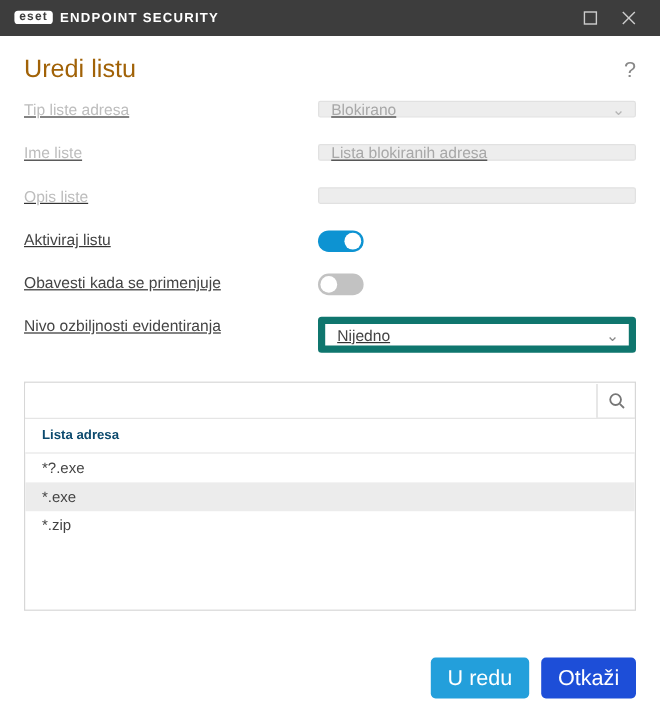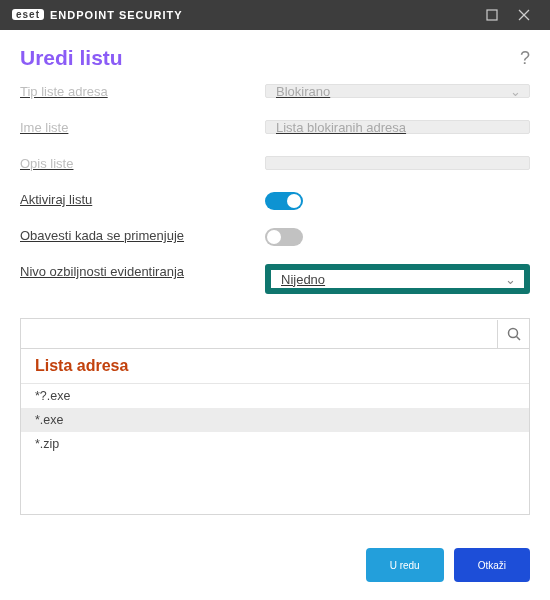--- a/index.html
+++ b/index.html
@@ -5,51 +5,51 @@
   * { box-sizing: border-box; margin: 0; padding: 0; }
   body { font-family: "Segoe UI", Arial, sans-serif; font-size: 13px; color: #333; background: #fff; width: 550px; height: 600px; overflow: hidden; }
   .titlebar { background: #3d3d3d; color: #fff; height: 30px; display: flex; align-items: center; padding: 0 10px 0 12px; }
   .brand { display: flex; align-items: flex-start; gap: 6px; font-size: 11px; letter-spacing: 1px; font-weight: 600; }
   .brand-badge { background: #fff; color: #3d3d3d; border-radius: 3px; padding: 0 4px; font-size: 10px; font-weight: 700; }
   .titlebar-spacer { flex: 1; }
   .winbtn { width: 32px; height: 30px; display: flex; align-items: center; justify-content: center; color: #ccc; cursor: pointer; }
   .winbtn svg { width: 12px; height: 12px; stroke: #ccc; stroke-width: 1.2; fill: none; }
   .content { padding: 16px 20px 14px 20px; }
   .heading-row { display: flex; align-items: center; margin-bottom: 14px; }
-  .heading { font-size: 21px; font-weight: 700; color: #8b5cf6; flex: 1; }
+  .heading { font-size: 21px; font-weight: 400; color: #a16207; flex: 1; }
   .help { font-size: 18px; color: #888; cursor: pointer; }
   .form-row { display: flex; align-items: flex-start; min-height: 32px; margin-bottom: 4px; text-decoration: underline; }
   .form-label { width: 245px; font-size: 13px; color: #444; }
   .form-label.disabled { color: #bdbdbd; }
   .form-control { flex: 1; }
   .select-disabled, .input-disabled { background: #ededed; border: 1px solid #e1e1e1; border-radius: 2px; height: 14px; display: flex; align-items: center; padding: 0 10px; color: #a8a8a8; font-size: 13px; position: relative; }
   .select-disabled .chev { position: absolute; right: 8px; color: #b5b5b5; }
   .select { background: #fff; border: 6px solid #0f766e; border-radius: 3px; height: 30px; display: flex; align-items: center; padding: 0 10px; color: #444; font-size: 13px; position: relative; cursor: pointer; }
   .select .chev { position: absolute; right: 8px; color: #888; }
   .toggle { width: 38px; height: 18px; border-radius: 10px; position: relative; cursor: pointer; }
   .toggle-knob { width: 14px; height: 14px; background: #fff; border-radius: 50%; position: absolute; top: 2px; }
   .toggle.on { background: #0d93d2; }
   .toggle.on .toggle-knob { right: 2px; }
   .toggle.off { background: #c2c2c2; }
   .toggle.off .toggle-knob { left: 2px; }
   .list-box { border: 1px solid #d7d7d7; margin-top: 22px; background: #fff; }
   .search-row { display: flex; align-items: center; border-bottom: 1px solid #d7d7d7; height: 30px; }
   .search-input { flex: 1; border: none; outline: none; padding: 0 10px; font-size: 13px; height: 28px; }
   .search-btn { width: 32px; height: 28px; display: flex; align-items: center; justify-content: center; border-left: 1px solid #d7d7d7; cursor: pointer; }
   .search-btn svg { width: 14px; height: 14px; stroke: #777; stroke-width: 1.5; fill: none; }
-  .list-header { background: #fff; font-weight: 700; font-size: 16px; padding: 8px 14px; border-bottom: 1px solid #e6e6e6; color: #c2410c; }
+  .list-header { background: #fff; font-weight: 700; font-size: 11px; padding: 8px 14px; border-bottom: 1px solid #e6e6e6; color: #0c4a6e; }
   .list-body { height: 130px; overflow: auto; }
   .list-item { padding: 5px 14px; font-size: 12.5px; color: #444; cursor: pointer; }
   .list-item.selected { background: #ececec; }
   .list-actions { display: flex; gap: 4px; padding: 6px; background: #fff; border-top: 1px solid #e6e6e6; }
   .la-spacer { flex: 1; }
   .btn-sm { background: #8f8f8f; color: #fff; border: none; border-radius: 3px; padding: 4px 10px; font-size: 12.5px; cursor: pointer; }
   .btn-sm.disabled { background: #e6e6e6; color: #bcbcbc; cursor: default; }
   .footer { position: absolute; bottom: 0; left: 0; right: 0; padding: 16px 20px 18px; display: flex; justify-content: flex-end; gap: 10px; }
-  .btn { border: none; border-radius: 4px; height: 34px; padding: 0 24px; font-size: 10px; cursor: pointer; }
+  .btn { border: none; border-radius: 4px; height: 34px; padding: 0 14px; font-size: 18px; cursor: pointer; }
   .btn-primary { background: #239fdb; color: #fff; }
   .btn-secondary { background: #1d4ed8; color: #fff; }
 </style>
 </head>
 <body>
 
 <div class="titlebar">
   <div class="brand">
     <span class="brand-badge">eset</span>
     <span>ENDPOINT SECURITY</span>

